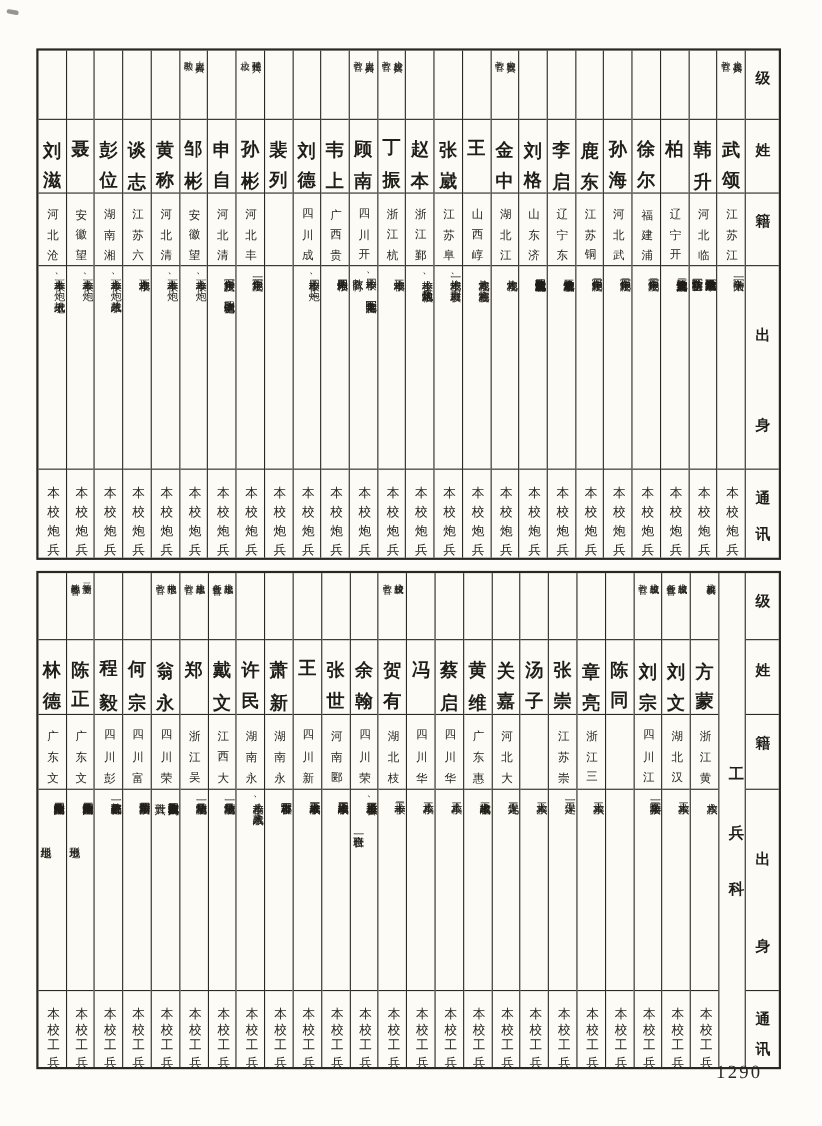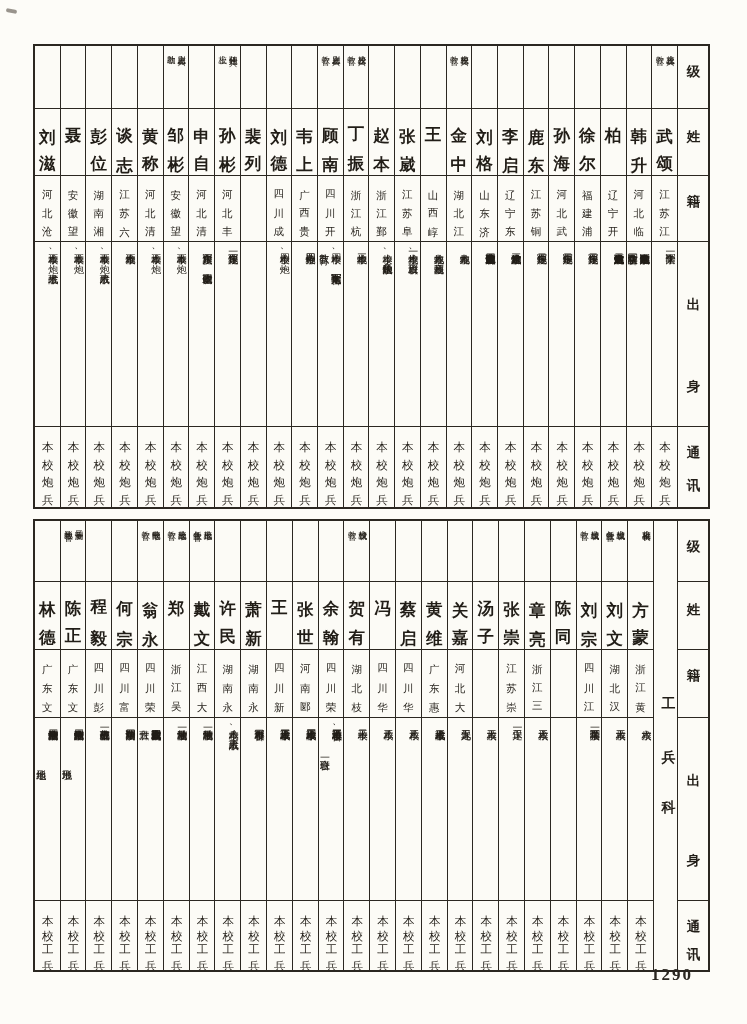--- a/index.html
+++ b/index.html
@@ -28,21 +28,21 @@
           text-align:justify;text-align-last:justify;}
   .hcell{font-size:13.5px;font-weight:700;line-height:29px;letter-spacing:0;white-space:normal;
           text-align:justify;text-align-last:justify;}
   .h-rank{padding:7px 0;}
   .h-name{padding:9px 0;}
   .h-origin{padding:7px 0;}
   .h-bg{padding:44px 0 58px;}
   .h-contact{padding:7px 0;}
   .slabel{height:100%;border-bottom:none;font-size:14px;font-weight:700;text-align:center;
           letter-spacing:52px;padding-top:34px;}
-  .pageno{position:absolute;left:651px;top:965px;font-size:17px;letter-spacing:2px;color:#2a2620;font-weight:bold;}
+  .pageno{position:absolute;left:651px;top:965px;font-size:17px;letter-spacing:2px;color:#2a2620;}
 </style>
 </head>
 <body>
 
 <div class="scan">
   <div class="speck"></div>
 
   <div class="tbl">
 
     <div class="section sec-top">

